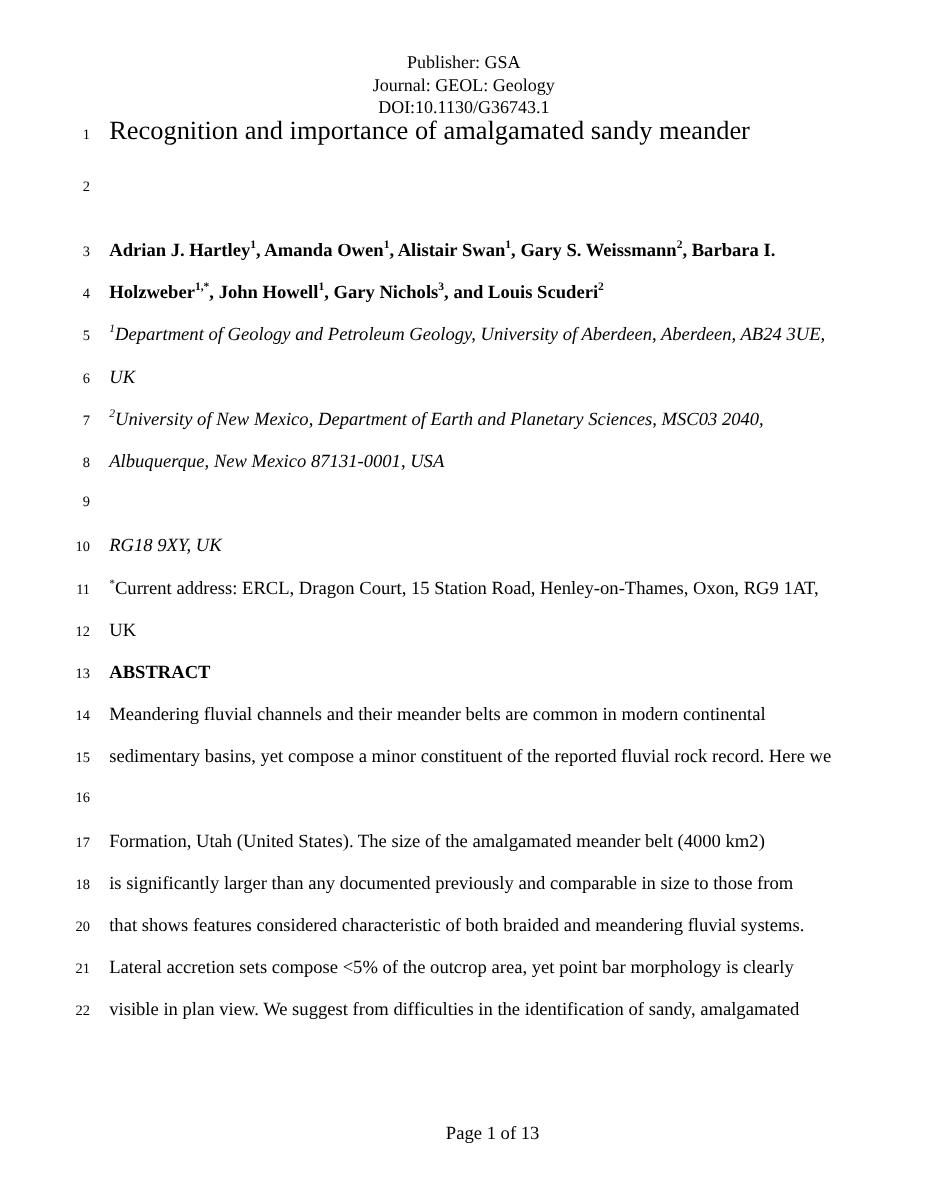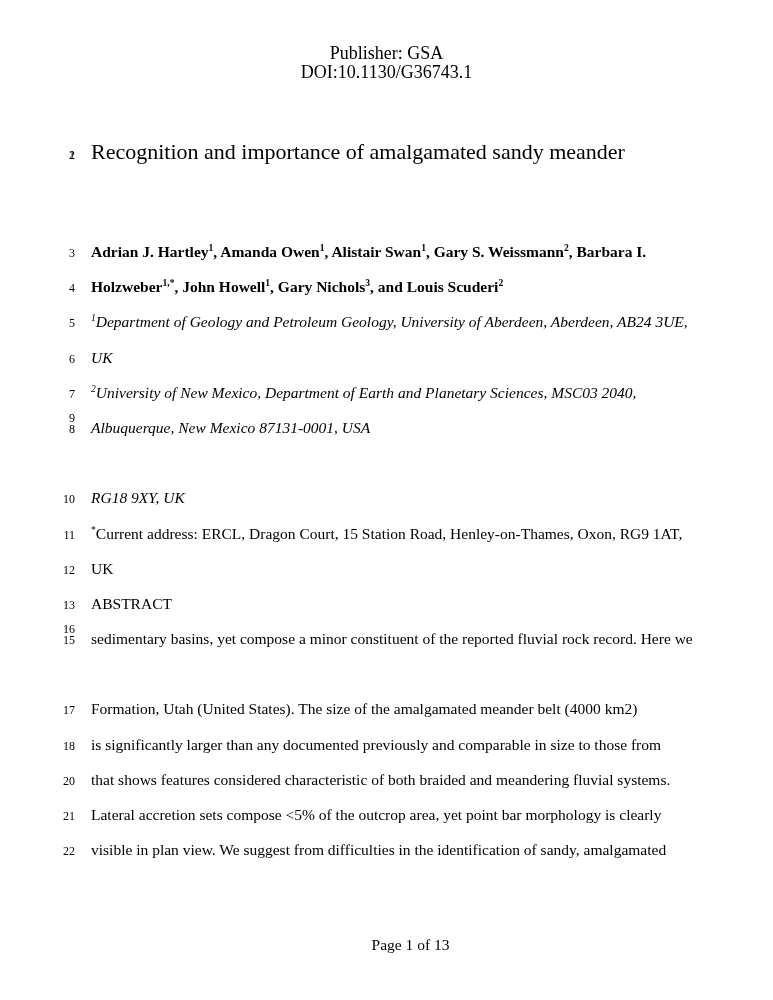--- a/index.html
+++ b/index.html
@@ -11,21 +11,21 @@
     color: #000000;
     font-family: "Liberation Serif", "DejaVu Serif", serif;
     overflow: hidden;
   }
   .header {
     position: absolute;
     top: 44px;
     left: 0;
     width: 100%;
     text-align: center;
-    font-size: 18px;
+    font-size: 15px;
     line-height: 18.5px;
   }
   .lines {
     position: absolute;
     top: 96px;
     left: 40px;
     width: 700px;
   }
   .line {
     display: flex;
@@ -35,26 +35,25 @@
   .line.kind-title { height: 52px; }
   .lnum {
     flex: 0 0 35px;
     text-align: right;
     font-size: 12px;
   }
   .ltext {
     margin-left: 16px;
     font-size: 15.5px;
     white-space: nowrap;
-    margin-top: 43px;
   }
   .kind-title .ltext { font-size: 22px; }
   .kind-authors .ltext { font-weight: bold; }
   .kind-affiliation .ltext { font-style: italic; }
-  .kind-heading .ltext { font-weight: normal; }
+  .kind-heading .ltext { font-weight: bold; }
   .ltext sup {
     font-size: 62%;
     line-height: 0;
     vertical-align: super;
   }
   .footer {
     position: absolute;
     top: 936px;
     left: 0;
     width: 100%;
@@ -63,20 +62,21 @@
     margin-left: 24px;
   }
 </style>
 </head>
 <body>
 
 <div class="page">
 
   <div class="header">
     <div>Publisher: GSA</div>
+    <div>Journal: GEOL: Geology</div>
     <div>DOI:10.1130/G36743.1</div>
   </div>
 
   <div class="lines" id="lines-container">
       <div class="line kind-title">
         <span class="lnum">1</span>
         <span class="ltext"><span>Recognition and importance of amalgamated sandy meander</span></span>
       </div>
       <div class="line kind-title">
         <span class="lnum">2</span>
@@ -118,20 +118,24 @@
       </div>
       <div class="line kind-body">
         <span class="lnum">12</span>
         <span class="ltext"><span>UK</span></span>
       </div>
       <div class="line kind-heading">
         <span class="lnum">13</span>
         <span class="ltext"><span>ABSTRACT</span></span>
       </div>
       <div class="line kind-body">
+        <span class="lnum">14</span>
+        <span class="ltext"><span>Meandering fluvial channels and their meander belts are common in modern continental</span></span>
+      </div>
+      <div class="line kind-body">
         <span class="lnum">15</span>
         <span class="ltext"><span>sedimentary basins, yet compose a minor constituent of the reported fluvial rock record. Here we</span></span>
       </div>
       <div class="line kind-body">
         <span class="lnum">16</span>
       </div>
       <div class="line kind-body">
         <span class="lnum">17</span>
         <span class="ltext"><span>Formation, Utah (United States). The size of the amalgamated meander belt (4000 km2)</span></span>
       </div>

